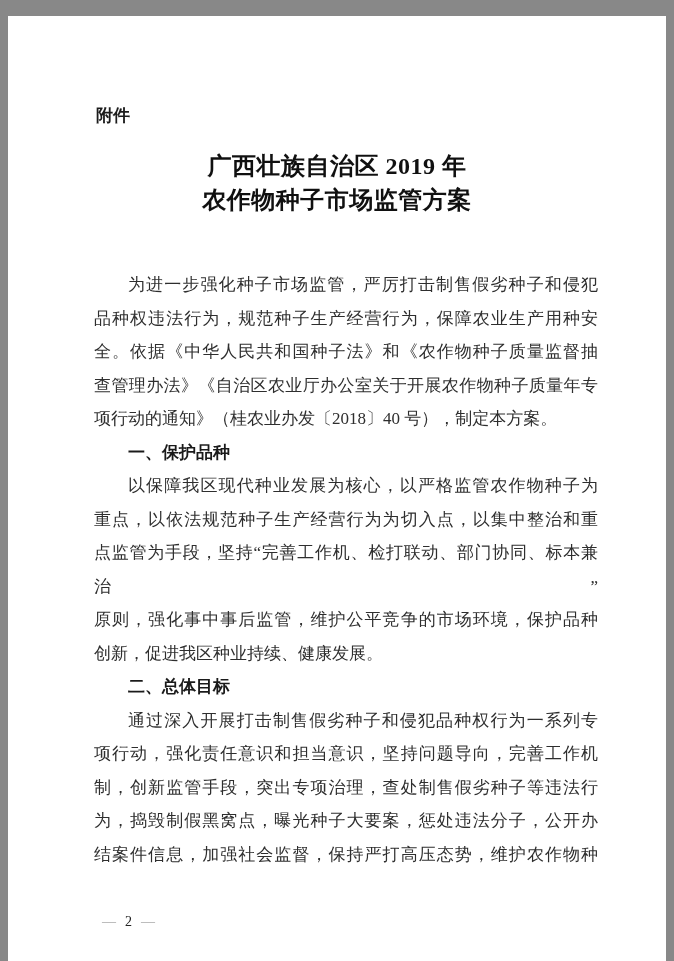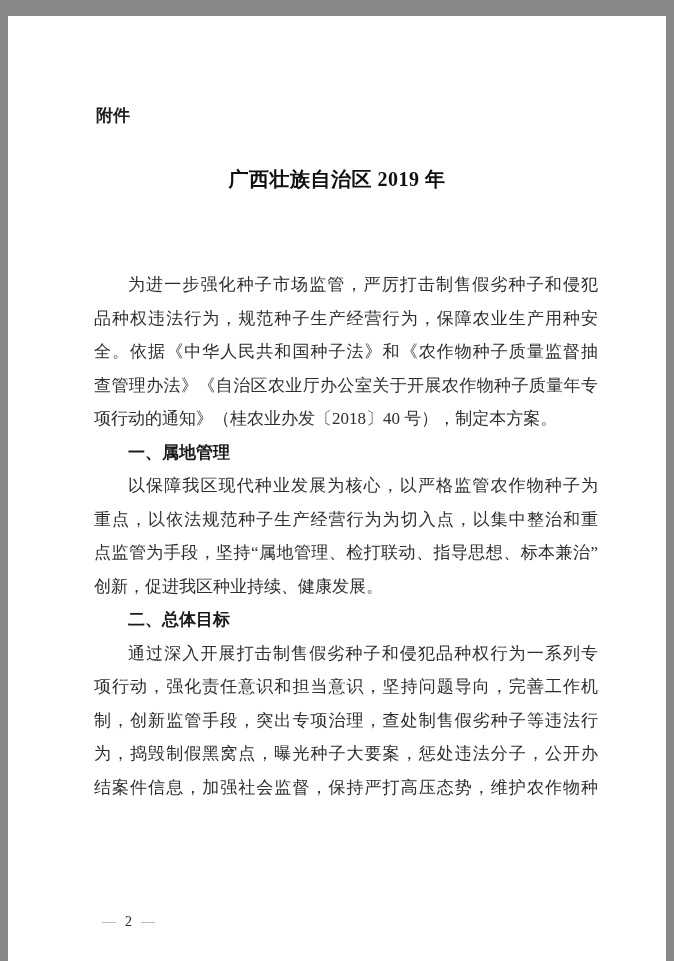--- a/index.html
+++ b/index.html
@@ -19,24 +19,24 @@
     top: 88px;
     font-family: "Liberation Sans", "DejaVu Sans", sans-serif;
     font-weight: bold;
     font-size: 17px;
     color: #1c1c1c;
   }
   .doc-title {
     position: absolute;
     left: 0;
     right: 0;
-    top: 146px;
+    top: 133px;
     text-align: center;
     font-weight: bold;
-    font-size: 20px;
+    font-size: 24px;
     line-height: 34px;
     color: #101010;
     letter-spacing: 0.5px;
   }
   .doc-body {
     position: absolute;
     left: 86px;
     top: 252px;
     width: 504px;
     font-size: 17px;
@@ -70,32 +70,34 @@
 </style>
 </head>
 <body>
 
 <div class="page">
 
   <div class="attachment-label">附件</div>
 
   <div class="doc-title">
     <div>广西壮族自治区 2019 年</div>
+    <div>农作物种子市场监管方案</div>
   </div>
 
   <div class="doc-body">
       <div class="line first">为进一步强化种子市场监管，严厉打击制售假劣种子和侵犯</div>
       <div class="line">品种权违法行为，规范种子生产经营行为，保障农业生产用种安</div>
       <div class="line">全。依据《中华人民共和国种子法》和《农作物种子质量监督抽</div>
       <div class="line">查管理办法》《自治区农业厅办公室关于开展农作物种子质量年专</div>
       <div class="line last">项行动的通知》（桂农业办发〔2018〕40 号），制定本方案。</div>
-      <div class="heading">一、属地管理</div>
+      <div class="heading">一、保护品种</div>
       <div class="line first">以保障我区现代种业发展为核心，以严格监管农作物种子为</div>
       <div class="line">重点，以依法规范种子生产经营行为为切入点，以集中整治和重</div>
-      <div class="line">点监管为手段，坚持“属地管理、检打联动、指导思想、标本兼治”</div>
+      <div class="line">点监管为手段，坚持“完善工作机、检打联动、部门协同、标本兼治”</div>
+      <div class="line">原则，强化事中事后监管，维护公平竞争的市场环境，保护品种</div>
       <div class="line last">创新，促进我区种业持续、健康发展。</div>
       <div class="heading">二、总体目标</div>
       <div class="line first">通过深入开展打击制售假劣种子和侵犯品种权行为一系列专</div>
       <div class="line">项行动，强化责任意识和担当意识，坚持问题导向，完善工作机</div>
       <div class="line">制，创新监管手段，突出专项治理，查处制售假劣种子等违法行</div>
       <div class="line">为，捣毁制假黑窝点，曝光种子大要案，惩处违法分子，公开办</div>
       <div class="line">结案件信息，加强社会监督，保持严打高压态势，维护农作物种</div>
     </div>
 
   <div class="page-footer">

